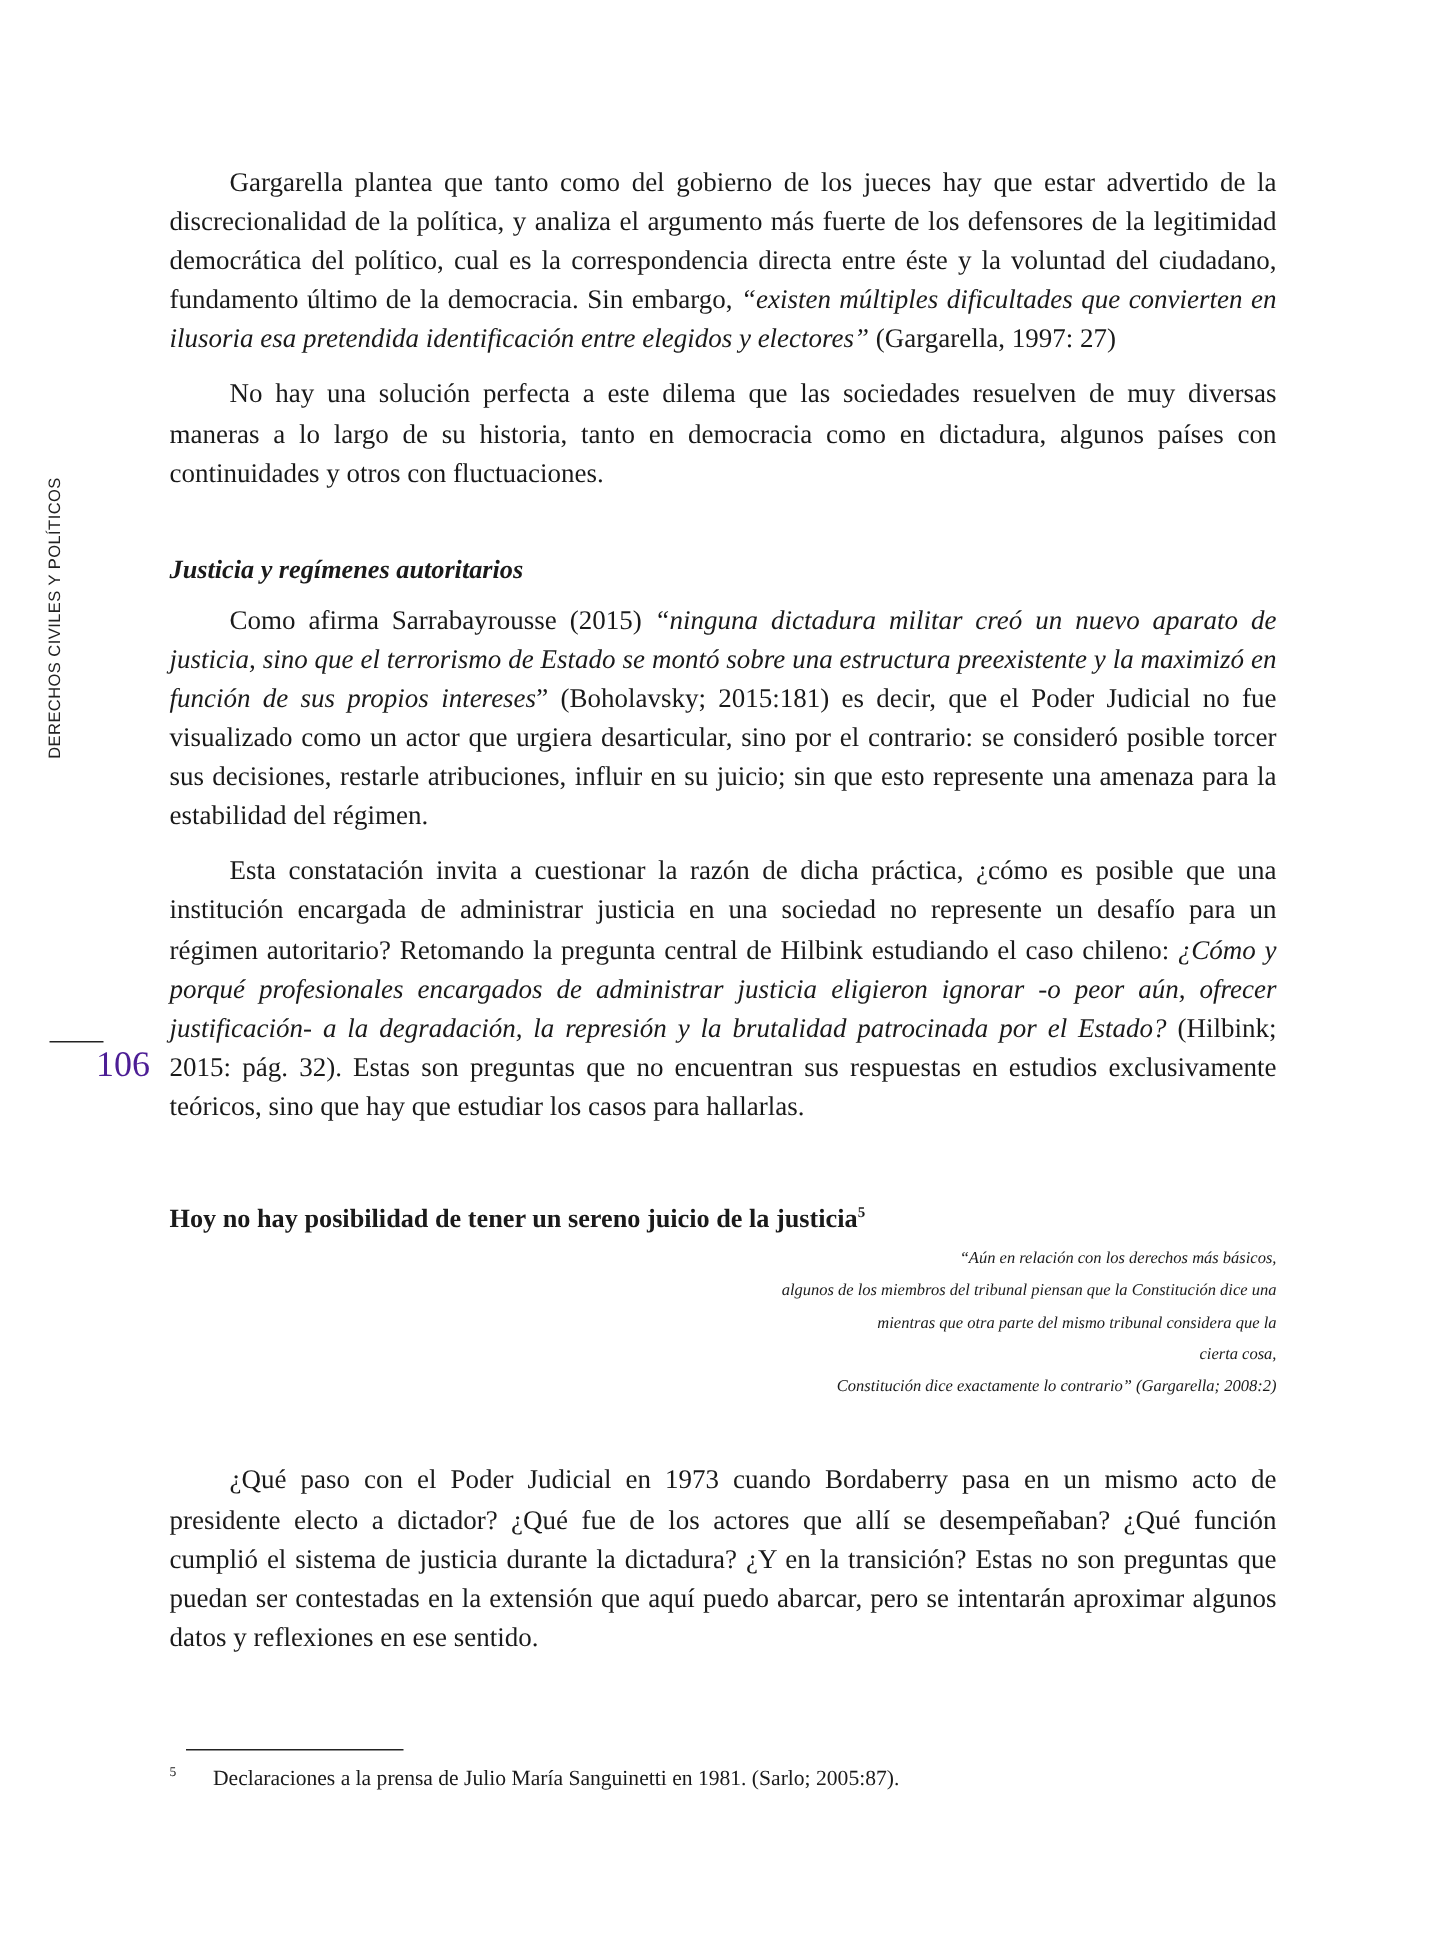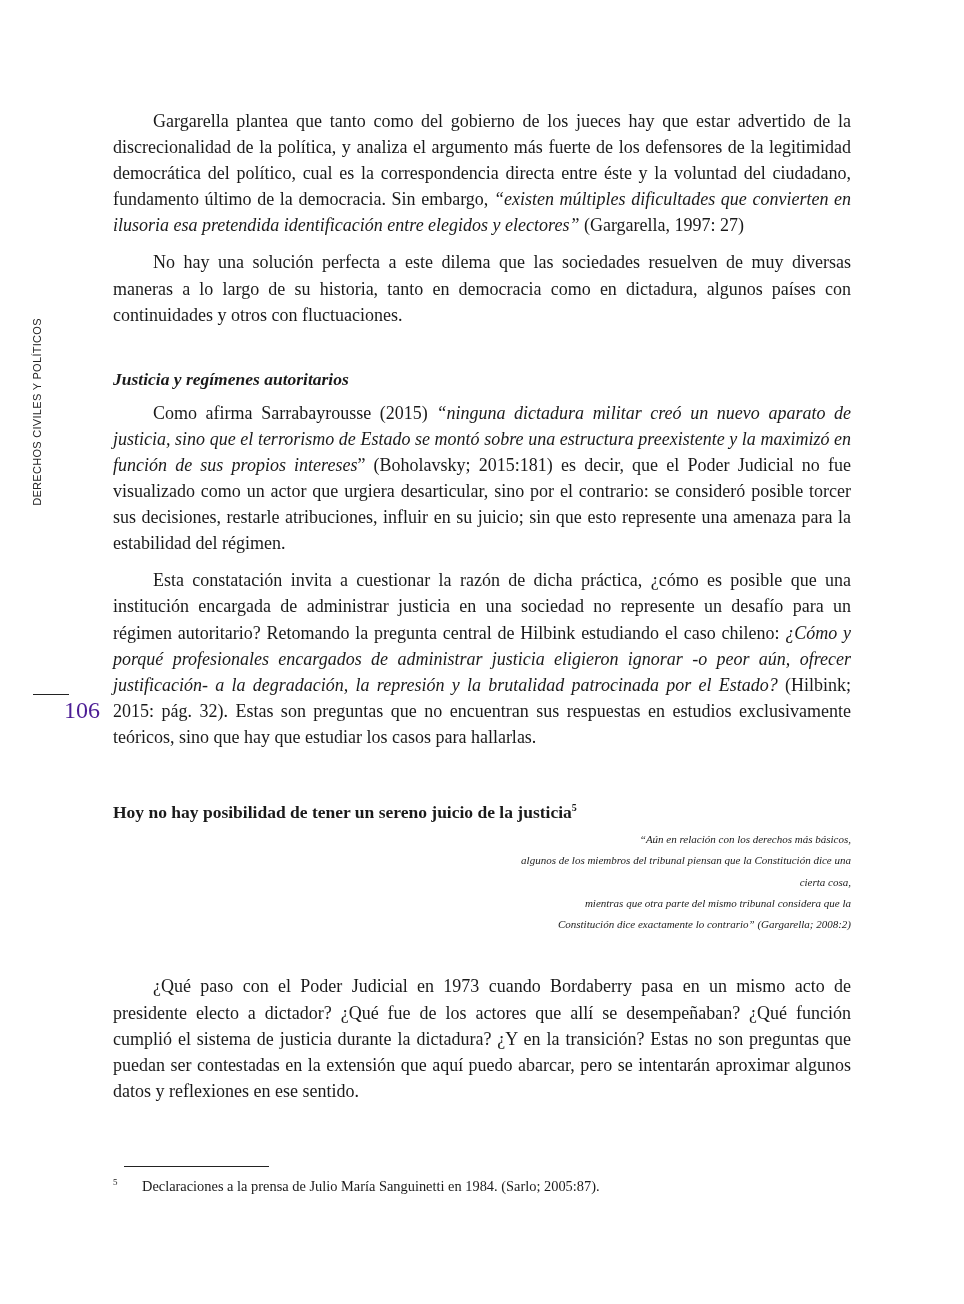--- a/index.html
+++ b/index.html
@@ -128,23 +128,23 @@
 
   <p class="body" style="margin-top:8px;"><span>Como afirma Sarrabayrousse (2015) </span><em>“ninguna dictadura militar creó un nuevo aparato de justicia, sino que el terrorismo de Estado se montó sobre una estructura preexistente y la maximizó en función de sus propios intereses</em><span>”</span><span> (Boholavsky; 2015:181) es decir, que el Poder Judicial no fue visualizado como un actor que urgiera desarticular, sino por el contrario: se consideró posible torcer sus decisiones, restarle atribuciones, influir en su juicio; sin que esto represente una amenaza para la estabilidad del régimen.</span></p>
 
   <p class="body"><span>Esta constatación invita a cuestionar la razón de dicha práctica, ¿cómo es posible que una institución encargada de administrar justicia en una sociedad no represente un desafío para un régimen autoritario? Retomando la pregunta central de Hilbink estudiando el caso chileno: </span><em>¿Cómo y porqué profesionales encargados de administrar justicia eligieron ignorar -o peor aún, ofrecer justificación- a la degradación, la represión y la brutalidad patrocinada por el Estado?</em><span> (Hilbink; 2015: pág. 32). Estas son preguntas que no encuentran sus respuestas en estudios exclusivamente teóricos, sino que hay que estudiar los casos para hallarlas.</span></p>
 
   <h3 class="section" style="margin-top:49px;font-family:Liberation Serif, serif;"><span>Hoy no hay posibilidad de tener un sereno juicio de la justicia</span><sup>5</sup></h3>
 
   <div class="epigraph" style="margin-top:4px;">
     <div>“Aún en relación con los derechos más básicos,</div>
     <div>algunos de los miembros del tribunal piensan que la Constitución dice una</div>
+    <div>mientras que otra parte del mismo tribunal considera que la</div>
     <div>cierta cosa,</div>
-    <div>mientras que otra parte del mismo tribunal considera que la</div>
     <div>Constitución dice exactamente lo contrario” (Gargarella; 2008:2)</div>
   </div>
 
   <p class="body" style="margin-top:38px;"><span>¿Qué paso con el Poder Judicial en 1973 cuando Bordaberry pasa en un mismo acto de presidente electo a dictador? ¿Qué fue de los actores que allí se desempeñaban? ¿Qué función cumplió el sistema de justicia durante la dictadura? ¿Y en la transición? Estas no son preguntas que puedan ser contestadas en la extensión que aquí puedo abarcar, pero se intentarán aproximar algunos datos y reflexiones en ese sentido.</span></p>
 
 </div>
 
 <div class="footnote-rule"></div>
-<div class="footnote"><span class="fn-mark">5</span><span>Declaraciones a la prensa de Julio María Sanguinetti en 1984. (Sarlo; 2005:87).</span></div>
+<div class="footnote"><span class="fn-mark">5</span><span>Declaraciones a la prensa de Julio María Sanguinetti en 1981. (Sarlo; 2005:87).</span></div>
 
 </body></html>

